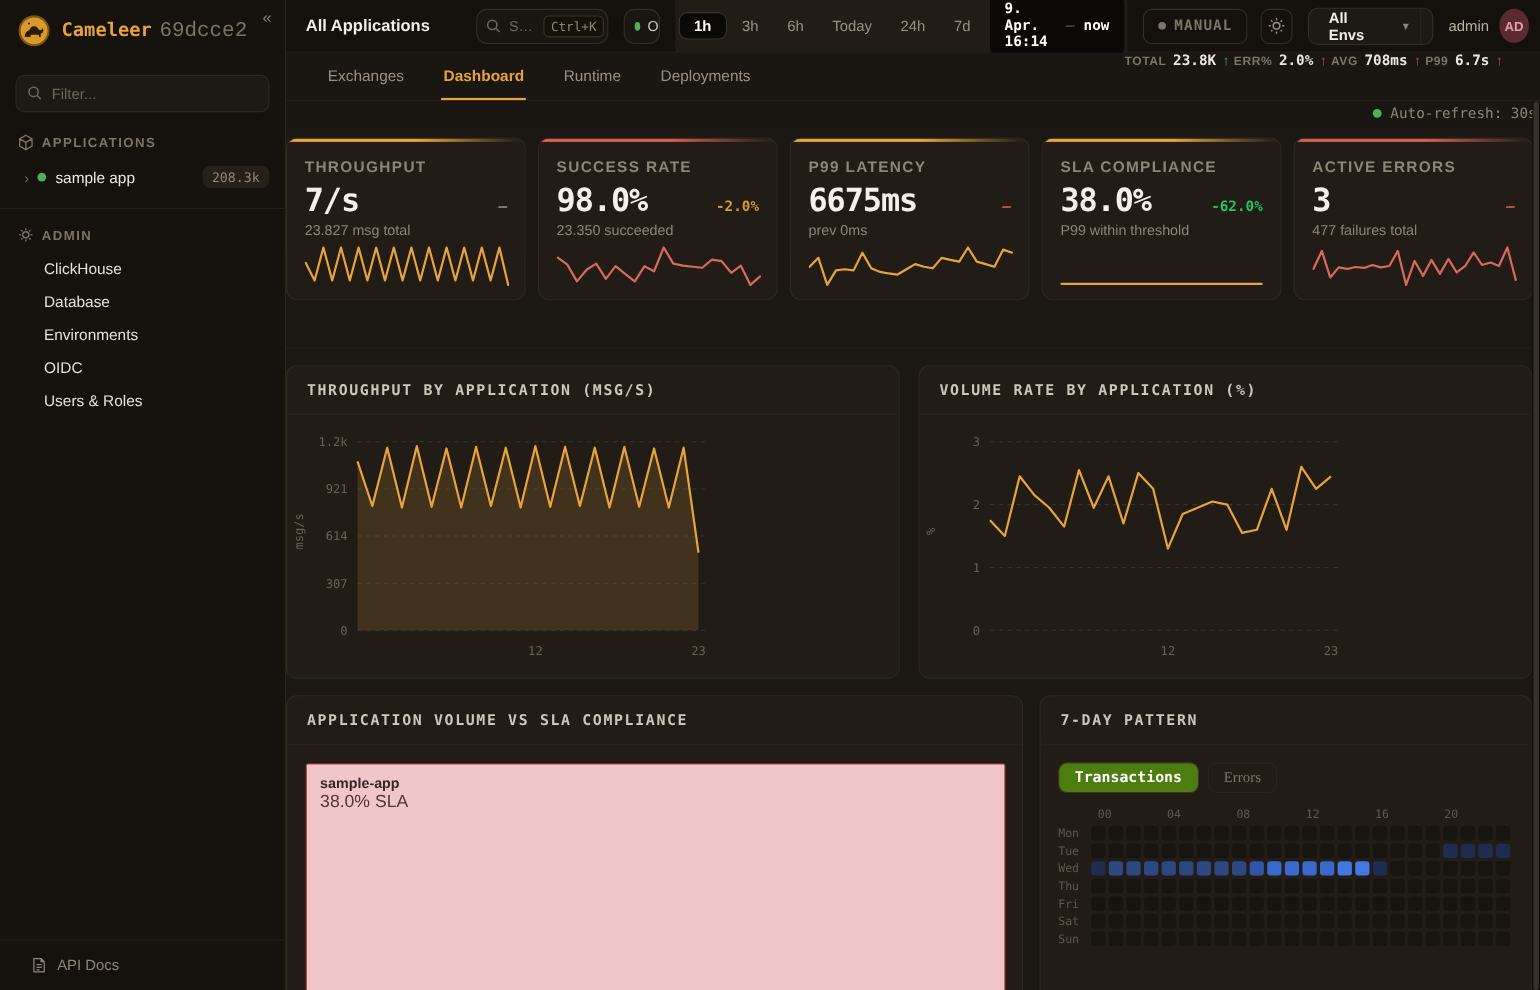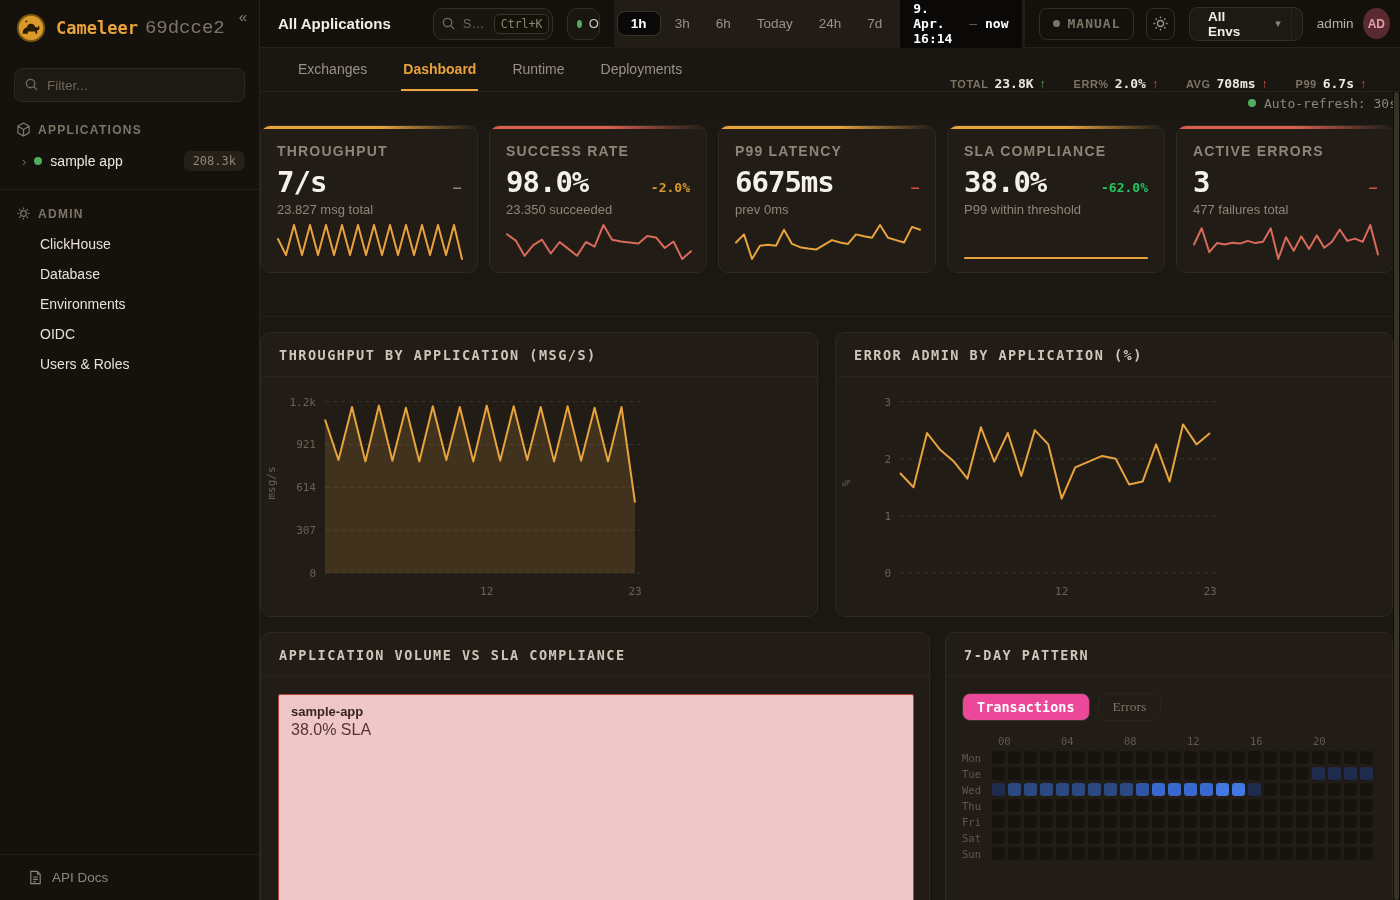--- a/index.html
+++ b/index.html
@@ -48,21 +48,21 @@
   .tb-envs .lbl { font-size:13.5px; font-weight:bold; color:#f2ede5; padding:0 26px 0 18px; }
   .tb-envs .chev { color:#8d8578; font-size:11px; padding-right:10px; }
   .tb-envs .split { width:14px; height:100%; border-left:1px solid #2a241c; }
   .tb-user { margin-left:14px; font-size:13.5px; color:#b9b1a3; }
   .tb-avatar { margin-left:9px; width:31px; height:31px; border-radius:50%; background:#5a2a31; color:#e2a0a8; font-size:12px; font-weight:bold; display:flex; align-items:center; justify-content:center; }
 
   
   #tabsbar { position:absolute; left:260px; top:48px; width:1140px; height:44px; background:#1a1611; border-bottom:1px solid #262015; display:flex; align-items:stretch; padding-left:36px; }
   .tab { font-size:14px; color:#9a9184; display:flex; align-items:center; padding:0 2px; margin-right:32px; cursor:pointer; border-bottom:2px solid transparent; }
   .tab.active { color:#e8a33d; font-weight:bold; border-bottom:2px solid #e8a33d; }
-  .tb-stats { margin-left:auto; display:flex; align-items:flex-end; gap:28px; padding-right:34px; }
+  .tb-stats { margin-left:auto; display:flex; align-items:flex-start; gap:4px; padding-right:34px; }
   .stat { display:flex; align-items:baseline; gap:6px; }
   .stat .sl { font-size:11px; color:#7c7466; font-weight:bold; letter-spacing:.5px; }
   .stat .sv { font-family:"DejaVu Sans Mono", monospace; font-size:13px; font-weight:bold; color:#ece7df; }
   .stat .sa { font-size:12px; font-weight:bold; }
 
   
   #autorow { position:absolute; left:260px; top:92px; width:1140px; height:22px; background:#1a1611; display:flex; align-items:center; justify-content:flex-end; gap:8px; padding-right:3px; }
   #autorow span { font-family:"DejaVu Sans Mono", monospace; font-size:13px; color:#8d8578; white-space:nowrap; }
 
   
@@ -89,21 +89,21 @@
   .tree-panel { width:670px; height:420px; }
   .tree-body { padding:17px; }
   .tree-tile { width:636px; height:345px; border-radius:2px; border:1.5px solid #b5443a; background:#efc7c9; padding:9px 12px; }
   .tree-name { font-size:13px; font-weight:bold; color:#3b2326; }
   .tree-sla { font-size:16px; color:#553337; margin-top:2px; }
 
   .pattern-panel { width:448px; height:420px; }
   .pat-body { padding:16px 16px 0; }
   .pat-tabs { display:flex; gap:8px; }
   .pat-tab { font-family:"DejaVu Sans Mono", monospace; font-size:13.5px; padding:5px 14px; border-radius:8px; cursor:pointer; }
-  .pat-tab.active { background:#ec4899; border:1px solid #3b342b; color:#fff; font-weight:bold; }
+  .pat-tab.active { background:#4d7c0f; border:1px solid #3b342b; color:#fff; font-weight:bold; }
   .pat-tab.idle { border:1px solid #2a241c; color:#7c7466;font-family:Liberation Serif, serif; }
   .hm { margin-top:14px; font-family:"DejaVu Sans Mono", monospace; }
   .hm-hours { display:flex; margin-left:36px; margin-bottom:4px; }
   .hm-hours span { width:64px; font-size:10.5px; color:#5f584c; }
   .hm-row { display:flex; align-items:center; margin-bottom:3px; }
   .hm-day { width:30px; font-size:10.5px; color:#5f584c; flex:none; }
   .hm-cell { width:13px; height:13px; border-radius:3px; margin-right:3px; flex:none; }
 
   #scrollbar { position:absolute; right:0; top:92px; width:7px; height:808px; background:#0e0b08; }
   #scrollbar .thumb { position:absolute; top:0; left:1px; width:5px; height:100%; border-radius:3px; background:#383128; }
@@ -324,21 +324,21 @@
           <line x1="64" y1="24.65116279069767" x2="382" y2="24.65116279069767" stroke="#3a3328" stroke-dasharray="4 4" stroke-width="1"></line>
           <text x="55" y="28.65116279069767" text-anchor="end" fill="#6a6254" font-size="11" font-family="DejaVu Sans Mono, monospace">1.2k</text>
           <text x="225.7391304347826" y="218" text-anchor="middle" fill="#6a6254" font-size="11" font-family="DejaVu Sans Mono, monospace">12</text>
           <text x="374" y="218" text-anchor="middle" fill="#6a6254" font-size="11" font-family="DejaVu Sans Mono, monospace">23</text>
           <text x="14" y="106" text-anchor="middle" fill="#6a6254" font-size="11" font-family="DejaVu Sans Mono, monospace" transform="rotate(-90 14 106)">msg/s</text>
           <polygon points="64,196 64.0,42.5 77.5,83.0 91.0,30.0 104.4,84.4 117.9,28.6 131.4,83.7 144.9,30.7 158.3,84.4 171.8,29.3 185.3,83.0 198.8,30.0 212.3,84.4 225.7,28.6 239.2,83.7 252.7,29.3 266.2,83.0 279.7,30.0 293.1,84.4 306.6,29.3 320.1,83.7 333.6,30.7 347.0,84.4 360.5,30.0 374.0,125.5 374,196" fill="#e8a33d" fill-opacity="0.16"></polygon>
           <polyline points="64.0,42.5 77.5,83.0 91.0,30.0 104.4,84.4 117.9,28.6 131.4,83.7 144.9,30.7 158.3,84.4 171.8,29.3 185.3,83.0 198.8,30.0 212.3,84.4 225.7,28.6 239.2,83.7 252.7,29.3 266.2,83.0 279.7,30.0 293.1,84.4 306.6,29.3 320.1,83.7 333.6,30.7 347.0,84.4 360.5,30.0 374.0,125.5" fill="none" stroke="#e8a33d" stroke-width="2" stroke-linejoin="round"></polyline>
         </svg>
     </div>
     <div class="panel chart-panel">
-      <div class="panel-head">ERROR ADMIN BY APPLICATION (%)</div>
+      <div class="panel-head">VOLUME RATE BY APPLICATION (%)</div>
       <svg class="chart-svg" id="chart1" viewBox="0 0 558 240">
           <line x1="64" y1="196" x2="382" y2="196" stroke="#3a3328" stroke-dasharray="4 4" stroke-width="1"></line>
           <text x="55" y="200" text-anchor="end" fill="#6a6254" font-size="11" font-family="DejaVu Sans Mono, monospace">0</text>
           <line x1="64" y1="138.85714285714286" x2="382" y2="138.85714285714286" stroke="#3a3328" stroke-dasharray="4 4" stroke-width="1"></line>
           <text x="55" y="142.85714285714286" text-anchor="end" fill="#6a6254" font-size="11" font-family="DejaVu Sans Mono, monospace">1</text>
           <line x1="64" y1="81.71428571428572" x2="382" y2="81.71428571428572" stroke="#3a3328" stroke-dasharray="4 4" stroke-width="1"></line>
           <text x="55" y="85.71428571428572" text-anchor="end" fill="#6a6254" font-size="11" font-family="DejaVu Sans Mono, monospace">2</text>
           <line x1="64" y1="24.571428571428555" x2="382" y2="24.571428571428555" stroke="#3a3328" stroke-dasharray="4 4" stroke-width="1"></line>
           <text x="55" y="28.571428571428555" text-anchor="end" fill="#6a6254" font-size="11" font-family="DejaVu Sans Mono, monospace">3</text>
           <text x="225.7391304347826" y="218" text-anchor="middle" fill="#6a6254" font-size="11" font-family="DejaVu Sans Mono, monospace">12</text>

